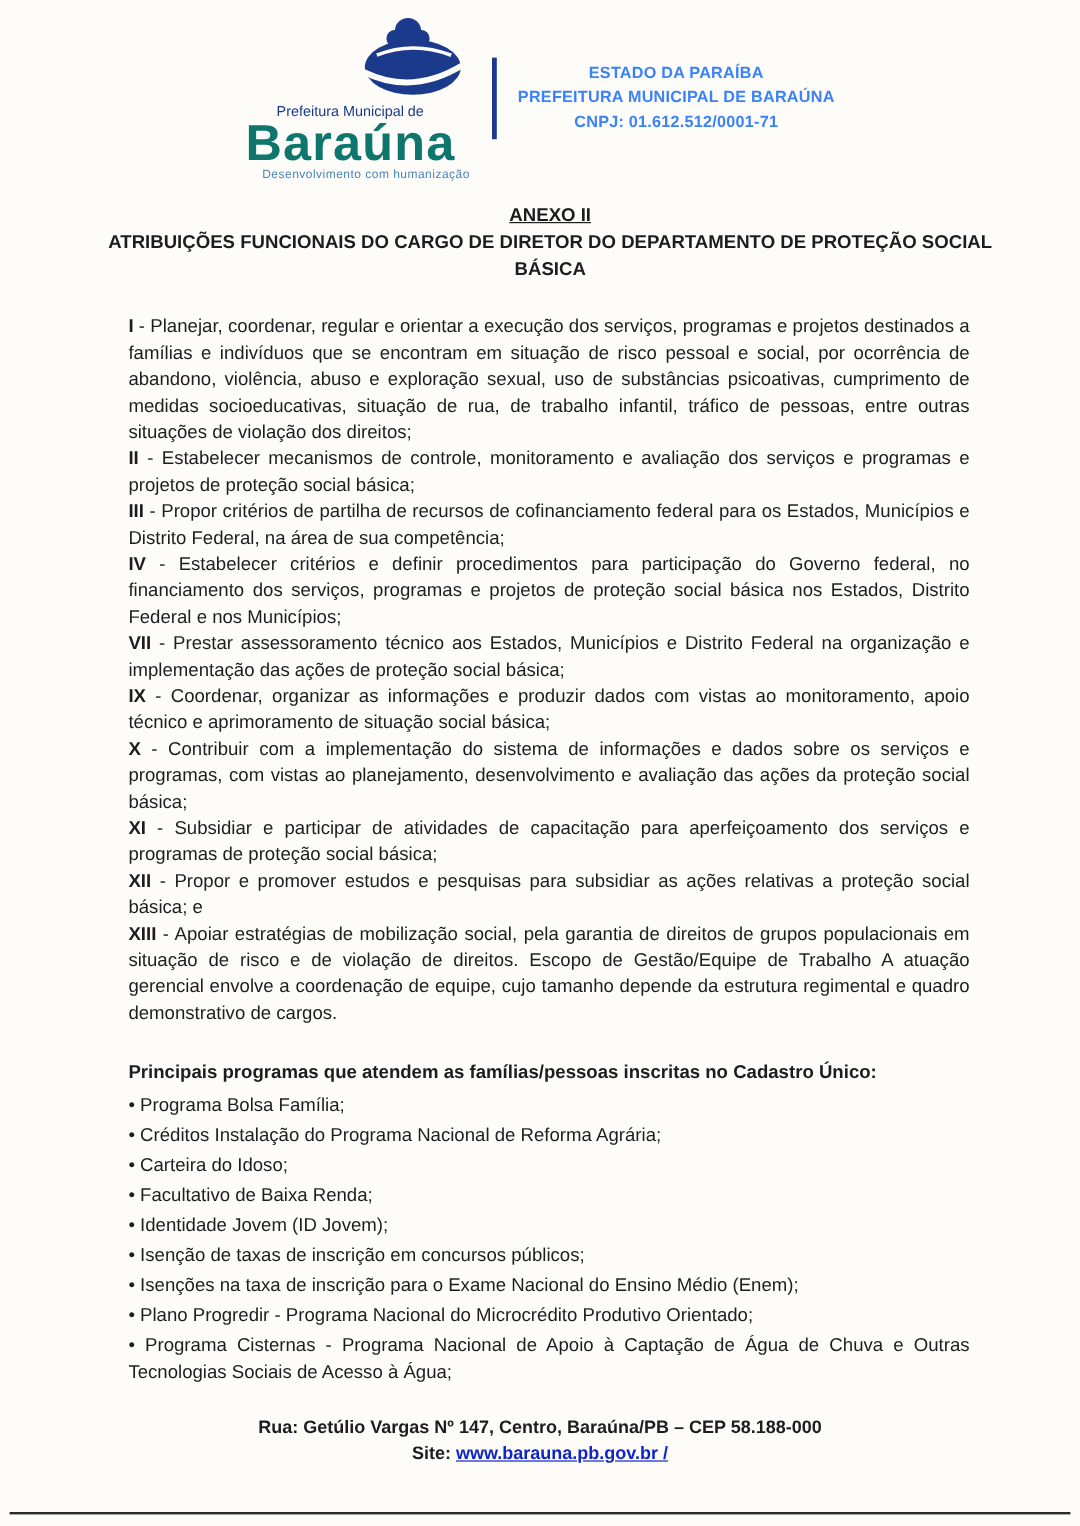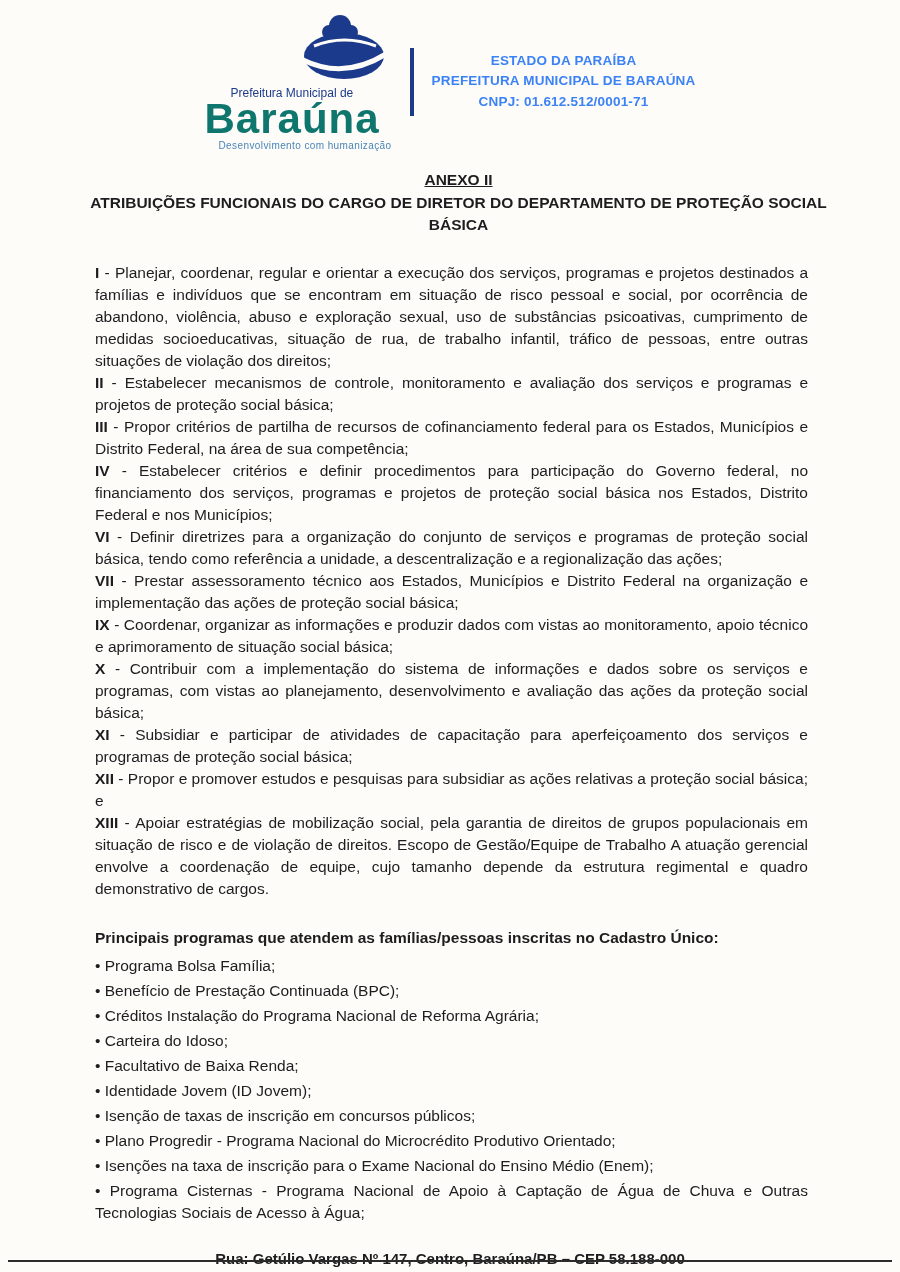--- a/index.html
+++ b/index.html
@@ -34,20 +34,21 @@
   
   .title-block { text-align: center; margin-top: 20px; font-weight: bold; padding-left: 17px; }
   .annex { font-size: 15.5px; text-decoration: underline; }
   .doc-heading { font-size: 15.5px; max-width: 750px; margin: 3px auto 0; line-height: 1.4; }
 
   
   .content {
     padding: 26px 92px 0 95px;
     font-size: 15.5px; line-height: 1.42;
     text-align: justify;
+    margin-left: 12px;
   }
   .item strong { font-weight: bold; }
 
   .programs-heading { font-weight: bold; margin-top: 27px; text-align: left; }
   .bullet-list { margin-top: 6px; }
   .bullet { margin-top: 3px; }
   .bullet::before { content: "\2022\00a0"; }
 
   
   .footer { text-align: center; margin-top: 24px; font-weight: bold; font-size: 15px; line-height: 1.5; }
@@ -88,40 +89,38 @@
     <div class="annex">ANEXO II</div>
     <div class="doc-heading">ATRIBUIÇÕES FUNCIONAIS DO CARGO DE DIRETOR DO DEPARTAMENTO DE PROTEÇÃO SOCIAL BÁSICA</div>
   </div>
 
   <div class="content">
 
     <p class="item"><strong>I</strong> <span>- Planejar, coordenar, regular e orientar a execução dos serviços, programas e projetos destinados a famílias e indivíduos que se encontram em situação de risco pessoal e social, por ocorrência de abandono, violência, abuso e exploração sexual, uso de substâncias psicoativas, cumprimento de medidas socioeducativas, situação de rua, de trabalho infantil, tráfico de pessoas, entre outras situações de violação dos direitos;</span></p>
     <p class="item"><strong>II</strong> <span>- Estabelecer mecanismos de controle, monitoramento e avaliação dos serviços e programas e projetos de proteção social básica;</span></p>
     <p class="item"><strong>III</strong> <span>- Propor critérios de partilha de recursos de cofinanciamento federal para os Estados, Municípios e Distrito Federal, na área de sua competência;</span></p>
     <p class="item"><strong>IV</strong> <span>- Estabelecer critérios e definir procedimentos para participação do Governo federal, no financiamento dos serviços, programas e projetos de proteção social básica nos Estados, Distrito Federal e nos Municípios;</span></p>
-    <p class="item"><strong>VI</strong> <span>- Definir diretrizes para a organização do conjunto de serviços e programas de proteção social básica, tendo como referência a unidade, a descentralização e a regionalização das ações;</span></p>
     <p class="item"><strong>VII</strong> <span>- Prestar assessoramento técnico aos Estados, Municípios e Distrito Federal na organização e implementação das ações de proteção social básica;</span></p>
     <p class="item"><strong>IX</strong> <span>- Coordenar, organizar as informações e produzir dados com vistas ao monitoramento, apoio técnico e aprimoramento de situação social básica;</span></p>
     <p class="item"><strong>X</strong> <span>- Contribuir com a implementação do sistema de informações e dados sobre os serviços e programas, com vistas ao planejamento, desenvolvimento e avaliação das ações da proteção social básica;</span></p>
     <p class="item"><strong>XI</strong> <span>- Subsidiar e participar de atividades de capacitação para aperfeiçoamento dos serviços e programas de proteção social básica;</span></p>
     <p class="item"><strong>XII</strong> <span>- Propor e promover estudos e pesquisas para subsidiar as ações relativas a proteção social básica; e</span></p>
     <p class="item"><strong>XIII</strong> <span>- Apoiar estratégias de mobilização social, pela garantia de direitos de grupos populacionais em situação de risco e de violação de direitos. Escopo de Gestão/Equipe de Trabalho A atuação gerencial envolve a coordenação de equipe, cujo tamanho depende da estrutura regimental e quadro demonstrativo de cargos.</span></p>
 
     <p class="programs-heading">Principais programas que atendem as famílias/pessoas inscritas no Cadastro Único:</p>
 
     <div class="bullet-list">
       <p class="bullet">Programa Bolsa Família;</p>
-      <p class="bullet">Benefício de Prestação Continuada (BPC);</p>
       <p class="bullet">Créditos Instalação do Programa Nacional de Reforma Agrária;</p>
       <p class="bullet">Carteira do Idoso;</p>
       <p class="bullet">Facultativo de Baixa Renda;</p>
       <p class="bullet">Identidade Jovem (ID Jovem);</p>
       <p class="bullet">Isenção de taxas de inscrição em concursos públicos;</p>
+      <p class="bullet">Isenções na taxa de inscrição para o Exame Nacional do Ensino Médio (Enem);</p>
       <p class="bullet">Plano Progredir - Programa Nacional do Microcrédito Produtivo Orientado;</p>
-      <p class="bullet">Isenções na taxa de inscrição para o Exame Nacional do Ensino Médio (Enem);</p>
       <p class="bullet">Programa Cisternas - Programa Nacional de Apoio à Captação de Água de Chuva e Outras Tecnologias Sociais de Acesso à Água;</p>
     </div>
   </div>
 
   <div class="footer">
     <div>Rua: Getúlio Vargas Nº 147, Centro, Baraúna/PB – CEP 58.188-000</div>
     <div class="site-line">
       <span>Site:</span>
       <span class="site-url">www.barauna.pb.gov.br /</span>
     </div>

